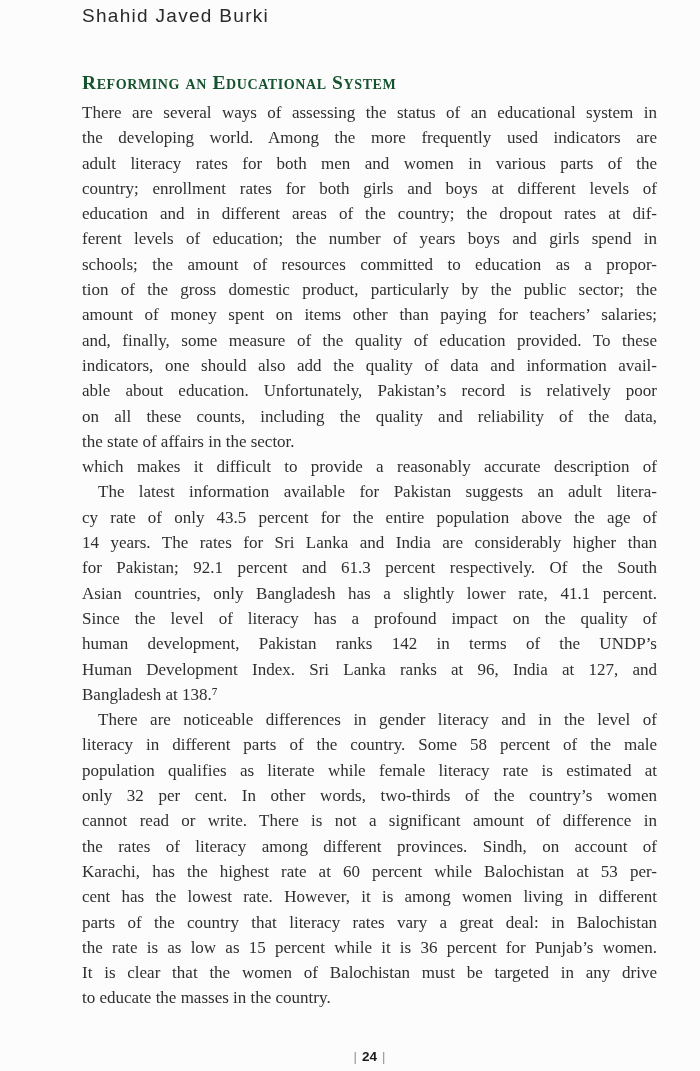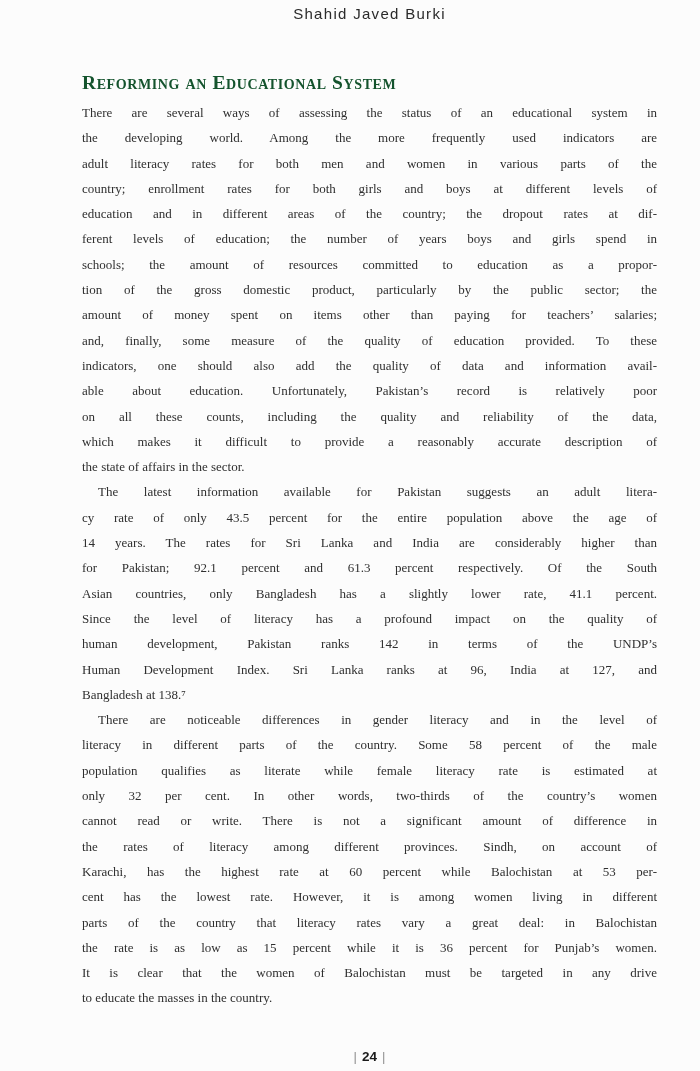--- a/index.html
+++ b/index.html
@@ -12,39 +12,39 @@
     height: 1071px;
     overflow: hidden;
   }
   .page {
     width: 575px;
     margin-left: 82px;
     padding-top: 5px;
   }
   .running-header {
     height: 18px;
-    text-align: center;
+    text-align: left;
     font-family: "Liberation Sans", sans-serif;
-    font-size: 15px;
+    font-size: 19px;
     letter-spacing: 1.3px;
     color: #2a2a2a;
   }
   .section-heading {
     margin: 47px 0 4px 0;
     font-family: "Liberation Serif", "DejaVu Serif", serif;
     font-variant: small-caps;
     font-weight: bold;
     font-size: 19.5px;
     line-height: 26px;
     letter-spacing: 0.6px;
     color: #14532d;
   }
   .body-text {
     font-family: "Liberation Serif", "DejaVu Serif", serif;
-    font-size: 13px;
+    font-size: 17px;
     line-height: 25.3px;
     color: #2f2f2f;
   }
   .paragraph { margin: 0; }
   .line {
     text-align: justify;
     text-align-last: justify;
   }
   .line.last {
     text-align-last: left;
@@ -86,22 +86,22 @@
         <div class="line">country; enrollment rates for both girls and boys at different levels of</div>
         <div class="line">education and in different areas of the country; the dropout rates at dif-</div>
         <div class="line">ferent levels of education; the number of years boys and girls spend in</div>
         <div class="line">schools; the amount of resources committed to education as a propor-</div>
         <div class="line">tion of the gross domestic product, particularly by the public sector; the</div>
         <div class="line">amount of money spent on items other than paying for teachers’ salaries;</div>
         <div class="line">and, finally, some measure of the quality of education provided. To these</div>
         <div class="line">indicators, one should also add the quality of data and information avail-</div>
         <div class="line">able about education. Unfortunately, Pakistan’s record is relatively poor</div>
         <div class="line">on all these counts, including the quality and reliability of the data,</div>
+        <div class="line last">the state of affairs in the sector.</div>
         <div class="line">which makes it difficult to provide a reasonably accurate description of</div>
-        <div class="line last">the state of affairs in the sector.</div>
       </div>
       <div class="paragraph">
         <div class="line indent">The latest information available for Pakistan suggests an adult litera-</div>
         <div class="line">cy rate of only 43.5 percent for the entire population above the age of</div>
         <div class="line">14 years. The rates for Sri Lanka and India are considerably higher than</div>
         <div class="line">for Pakistan; 92.1 percent and 61.3 percent respectively. Of the South</div>
         <div class="line">Asian countries, only Bangladesh has a slightly lower rate, 41.1 percent.</div>
         <div class="line">Since the level of literacy has a profound impact on the quality of</div>
         <div class="line">human development, Pakistan ranks 142 in terms of the UNDP’s</div>
         <div class="line">Human Development Index. Sri Lanka ranks at 96, India at 127, and</div>

